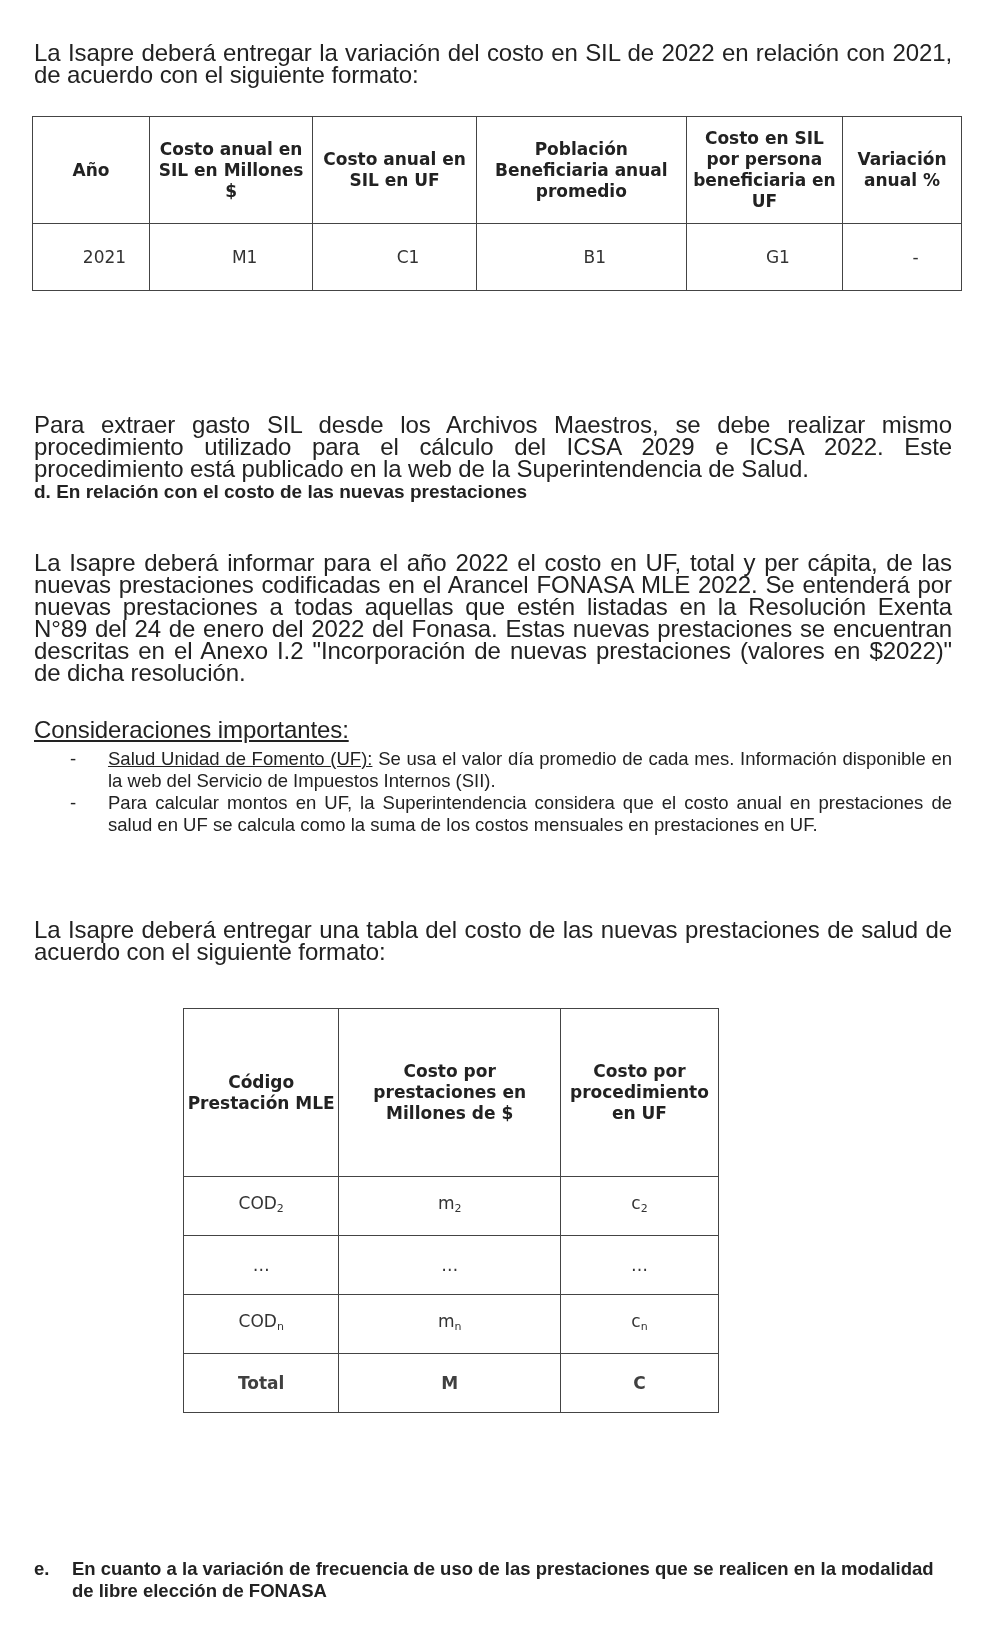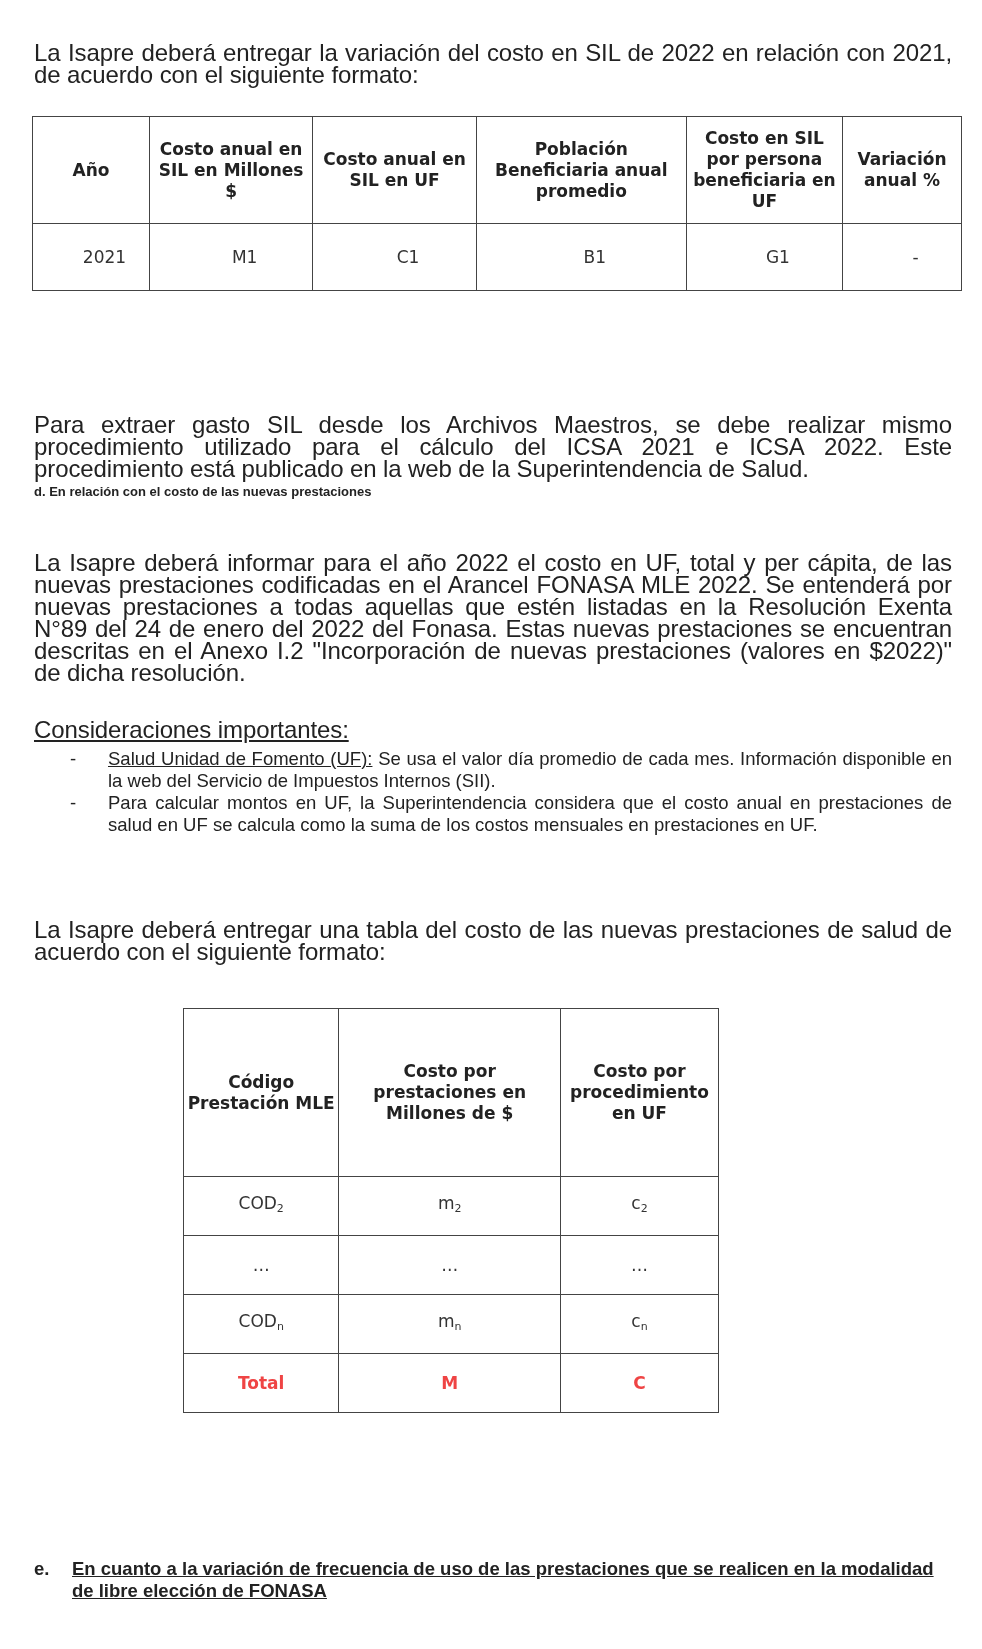--- a/index.html
+++ b/index.html
@@ -23,28 +23,28 @@
     font-size: 17px; line-height: 21px; color: #333;
     font-family: "DejaVu Sans", sans-serif;
   }
   table.t th { font-weight: bold; color: #222; }
   #t1 { left: 32px; top: 116px; width: 930px; }
   #t1 th { height: 104px; }
   #t1 td { height: 64px; padding-left: 28px; }
   #t2 { left: 183px; top: 1008px; width: 536px; }
   #t2 th { height: 165px; }
   #t2 td { height: 56px; }
-  #t2 td.total { font-weight: bold; color: #ef4444; }
+  #t2 td.total { font-weight: bold; color: #404040; }
   sub { font-size: 11px; vertical-align: -3px; }
   .bullets { position: absolute; left: 70px; width: 882px; font-size: 17.5px; line-height: 22px; text-align: justify; }
   .bullet { position: relative; padding-left: 38px; margin: 0; }
   .bullet .dash { position: absolute; left: 0; top: 0; }
   .sec-e { position: absolute; left: 34px; top: 1558px; width: 918px; font-weight: bold; font-size: 18.5px; line-height: 22px; }
   .sec-e .letter { position: absolute; left: 0; }
-  .sec-e .txt { margin-left: 38px; display: block; text-decoration: underline; }
+  .sec-e .txt { margin-left: 38px; display: block; }
 </style>
 </head>
 <body>
 
 <p class="p condensed" style="top:18px;">La Isapre deberá entregar la variación del costo en SIL de 2022 en relación con 2021, de acuerdo con el siguiente formato:</p>
 
 <table class="t" id="t1">
   <thead>
     <tr>
       <th style="width:110px">Año</th>
@@ -60,23 +60,23 @@
       <td>2021</td>
       <td>M1</td>
       <td>C1</td>
       <td>B1</td>
       <td>G1</td>
       <td>-</td>
     </tr>
   </tbody>
 </table>
 
-<p class="p condensed" style="top:390px;">Para extraer gasto SIL desde los Archivos Maestros, se debe realizar mismo procedimiento utilizado para el cálculo del ICSA 2021 e ICSA 2022. Este procedimiento está publicado en la web de la Superintendencia de Salud.</p>
+<p class="p condensed" style="top:390px;">Para extraer gasto SIL desde los Archivos Maestros, se debe realizar mismo procedimiento utilizado para el cálculo del ICSA 2029 e ICSA 2022. Este procedimiento está publicado en la web de la Superintendencia de Salud.</p>
 
-<div class="heading" style="left:34px; top:480px; font-family:'Liberation Sans', sans-serif; font-size:13px;">d. En relación con el costo de las nuevas prestaciones</div>
+<div class="heading" style="left:34px; top:480px; font-family:'Liberation Sans', sans-serif; font-size:19px;">d. En relación con el costo de las nuevas prestaciones</div>
 
 <p class="p condensed" style="top:528px;">La Isapre deberá informar para el año 2022 el costo en UF, total y per cápita, de las nuevas prestaciones codificadas en el Arancel FONASA MLE 2022. Se entenderá por nuevas prestaciones a todas aquellas que estén listadas en la Resolución Exenta N°89 del 24 de enero del 2022 del Fonasa. Estas nuevas prestaciones se encuentran descritas en el Anexo I.2 "Incorporación de nuevas prestaciones (valores en $2022)" de dicha resolución.</p>
 
 <p class="p condensed u" style="top:695px; width:auto;">Consideraciones importantes:</p>
 
 <div class="bullets condensed" style="top:748px; font-family:'Liberation Sans', sans-serif; font-size:18.5px;">
   <p class="bullet">
     <span class="dash">-</span>
     <span class="u">Salud Unidad de Fomento (UF):</span><span> Se usa el valor día promedio de cada mes. Información disponible en la web del Servicio de Impuestos Internos (SII).</span>
   </p>

